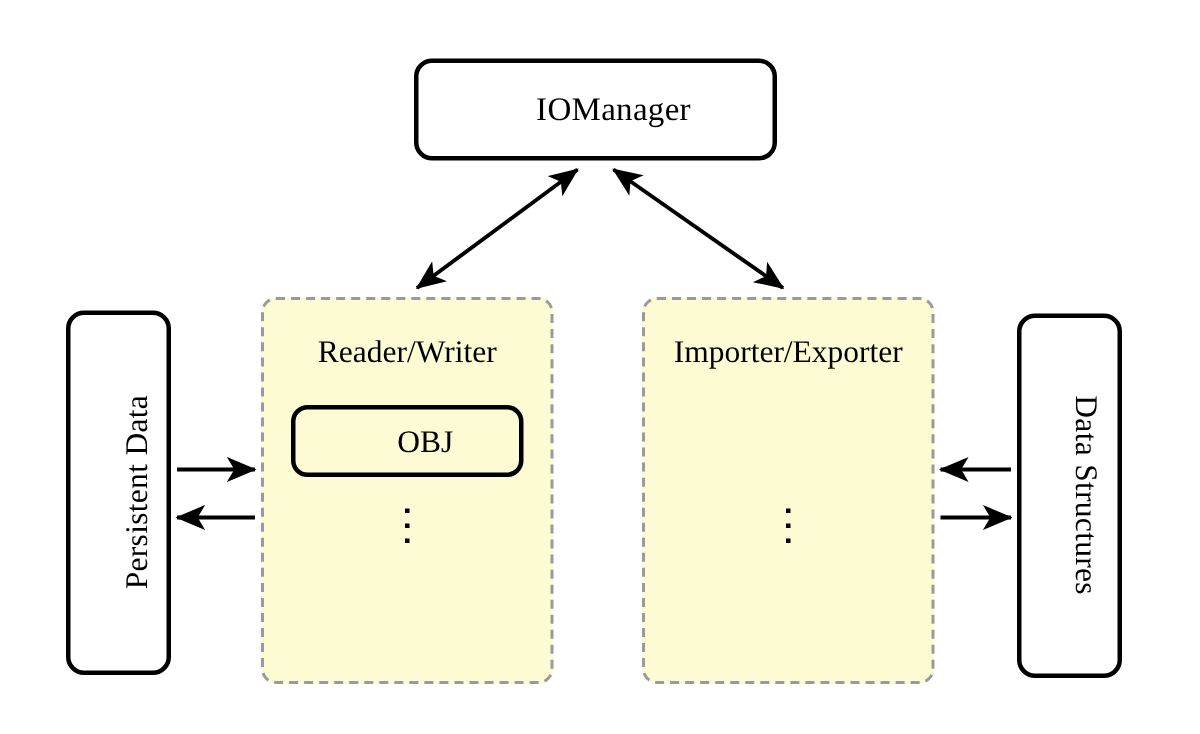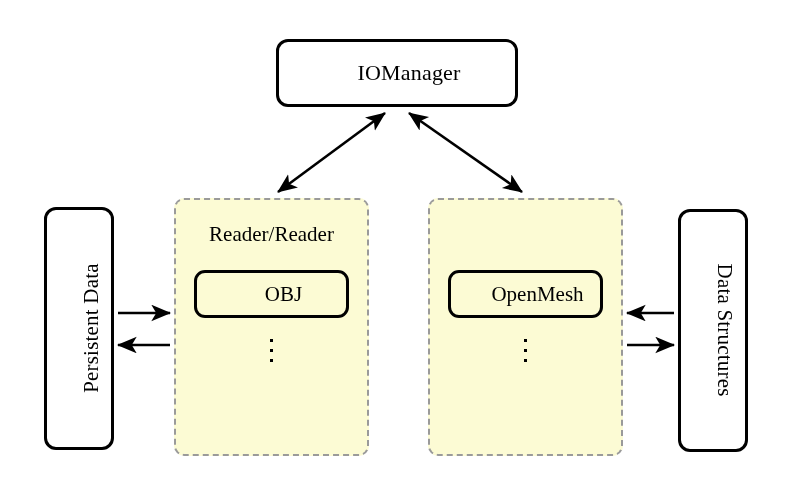--- a/index.html
+++ b/index.html
@@ -148,39 +148,37 @@
     height: 489px;
     pointer-events: none;
   }
 </style>
 </head>
 <body>
 
 <div id="canvas">
 
   <div class="panel" id="panel-readerwriter">
-    <div class="panel-title">Reader/Reader</div>
+    <div class="panel-title">Reader/Writer</div>
 
     <div class="item item-top">
       <span class="label">OBJ</span>
     </div>
 
     <div class="vdots">
       <i></i>
         <i></i>
         <i></i>
     </div>
 
   </div>
 
   <div class="panel" id="panel-importerexporter">
-
-    <div class="item item-top">
-      <span class="label">OpenMesh</span>
-    </div>
+    <div class="panel-title">Importer/Exporter</div>
+
 
     <div class="vdots">
       <i></i>
         <i></i>
         <i></i>
     </div>
 
   </div>
 
   <div class="node" id="io-manager">

